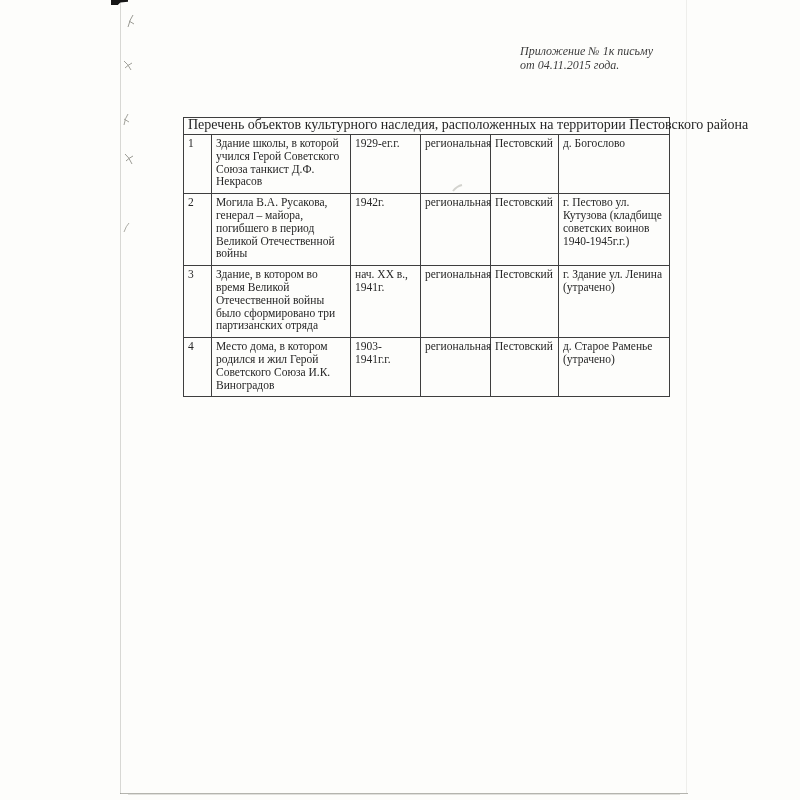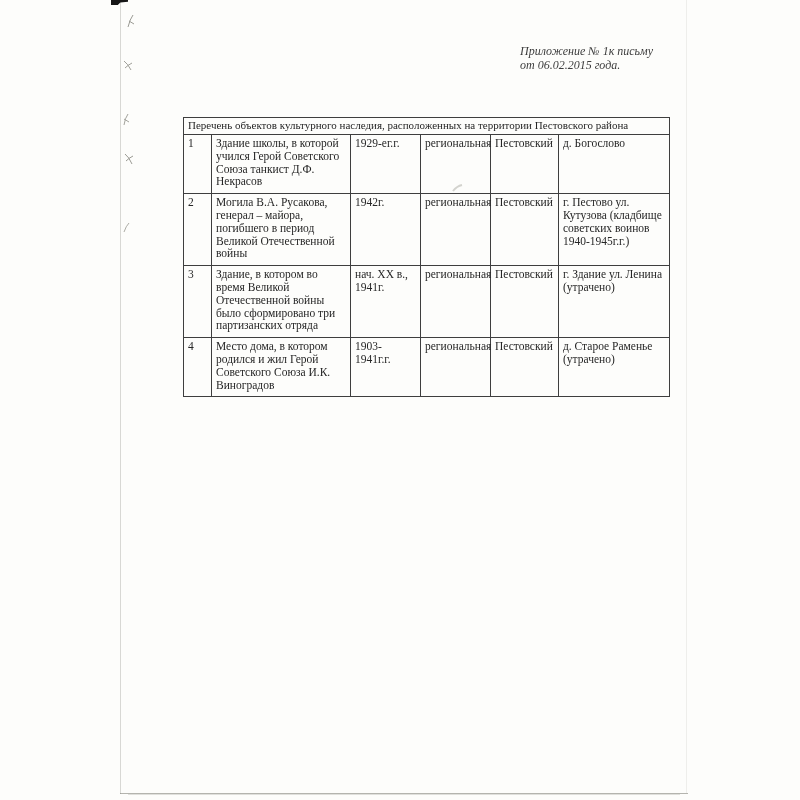--- a/index.html
+++ b/index.html
@@ -39,21 +39,21 @@
     border-collapse:collapse;table-layout:fixed;
     font-size:11.5px;line-height:12.8px;color:#262626;
   }
   table.heritage td,table.heritage th{
     border:1px solid #3e3e3e;
     vertical-align:top;text-align:left;
     padding:1px 4px 3px 4px;
     overflow:visible;
   }
   td.title-cell{
-    font-size:11px;line-height:12px;white-space:nowrap;
+    font-size:14px;line-height:12px;white-space:nowrap;
     padding:1px 3px 1px 3px;font-weight:normal;
   }
   table.heritage th{
     font-weight:bold;font-size:11.5px;line-height:13px;white-space:nowrap;
     padding:2px 4px 3px 5px;
   }
   table.heritage th.h0{white-space:normal;padding-left:3px;}
   table.heritage td.c0{padding-left:4px;}
   table.heritage td.c3,table.heritage td.c4{white-space:nowrap;}
   table.heritage tbody td{padding-top:2px;padding-bottom:5px;}
@@ -83,21 +83,21 @@
   </svg>
   <svg class="pencil" style="left:122px;top:222px;" width="9" height="12">
     <path d="M2 10 Q4 4 7 1" stroke="#acaca5" stroke-width="1" fill="none"></path>
   </svg>
   <svg class="pencil" style="left:452px;top:183px;" width="12" height="10">
     <path d="M1 8 Q5 3 10 2" stroke="#b8b8b0" stroke-width="2" fill="none" opacity="0.6"></path>
   </svg>
 
   <div class="annotation">
     <div>Приложение № 1к письму</div>
-    <div>от 06.02.2015 года.</div>
+    <div>от 04.11.2015 года.</div>
   </div>
 
   <table class="heritage">
     <colgroup>
       <col style="width:28px">
         <col style="width:139px">
         <col style="width:70px">
       <col style="width:70px">
         <col style="width:68px">
         <col style="width:111px">

